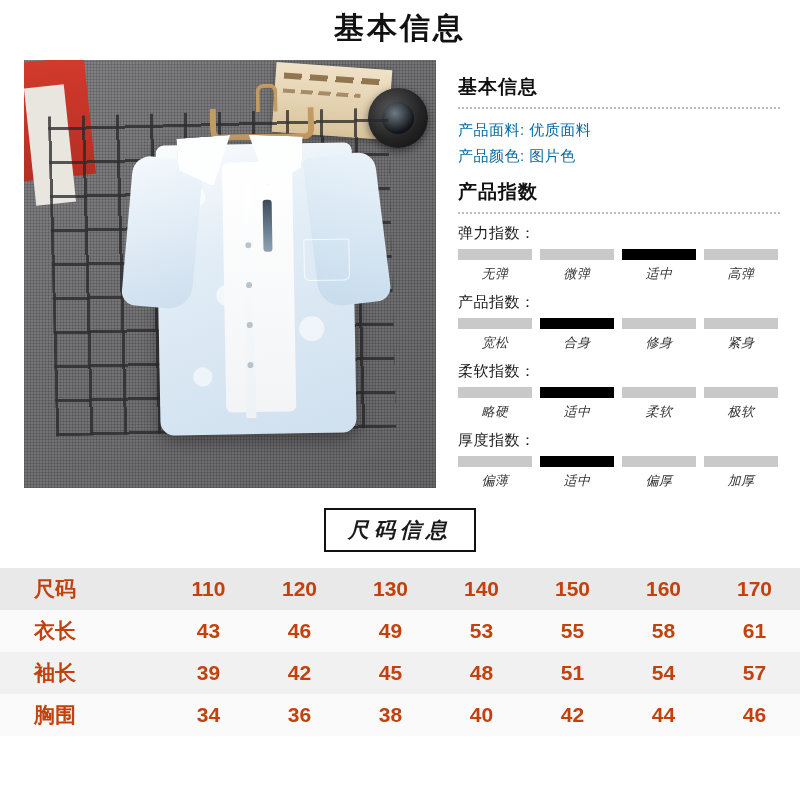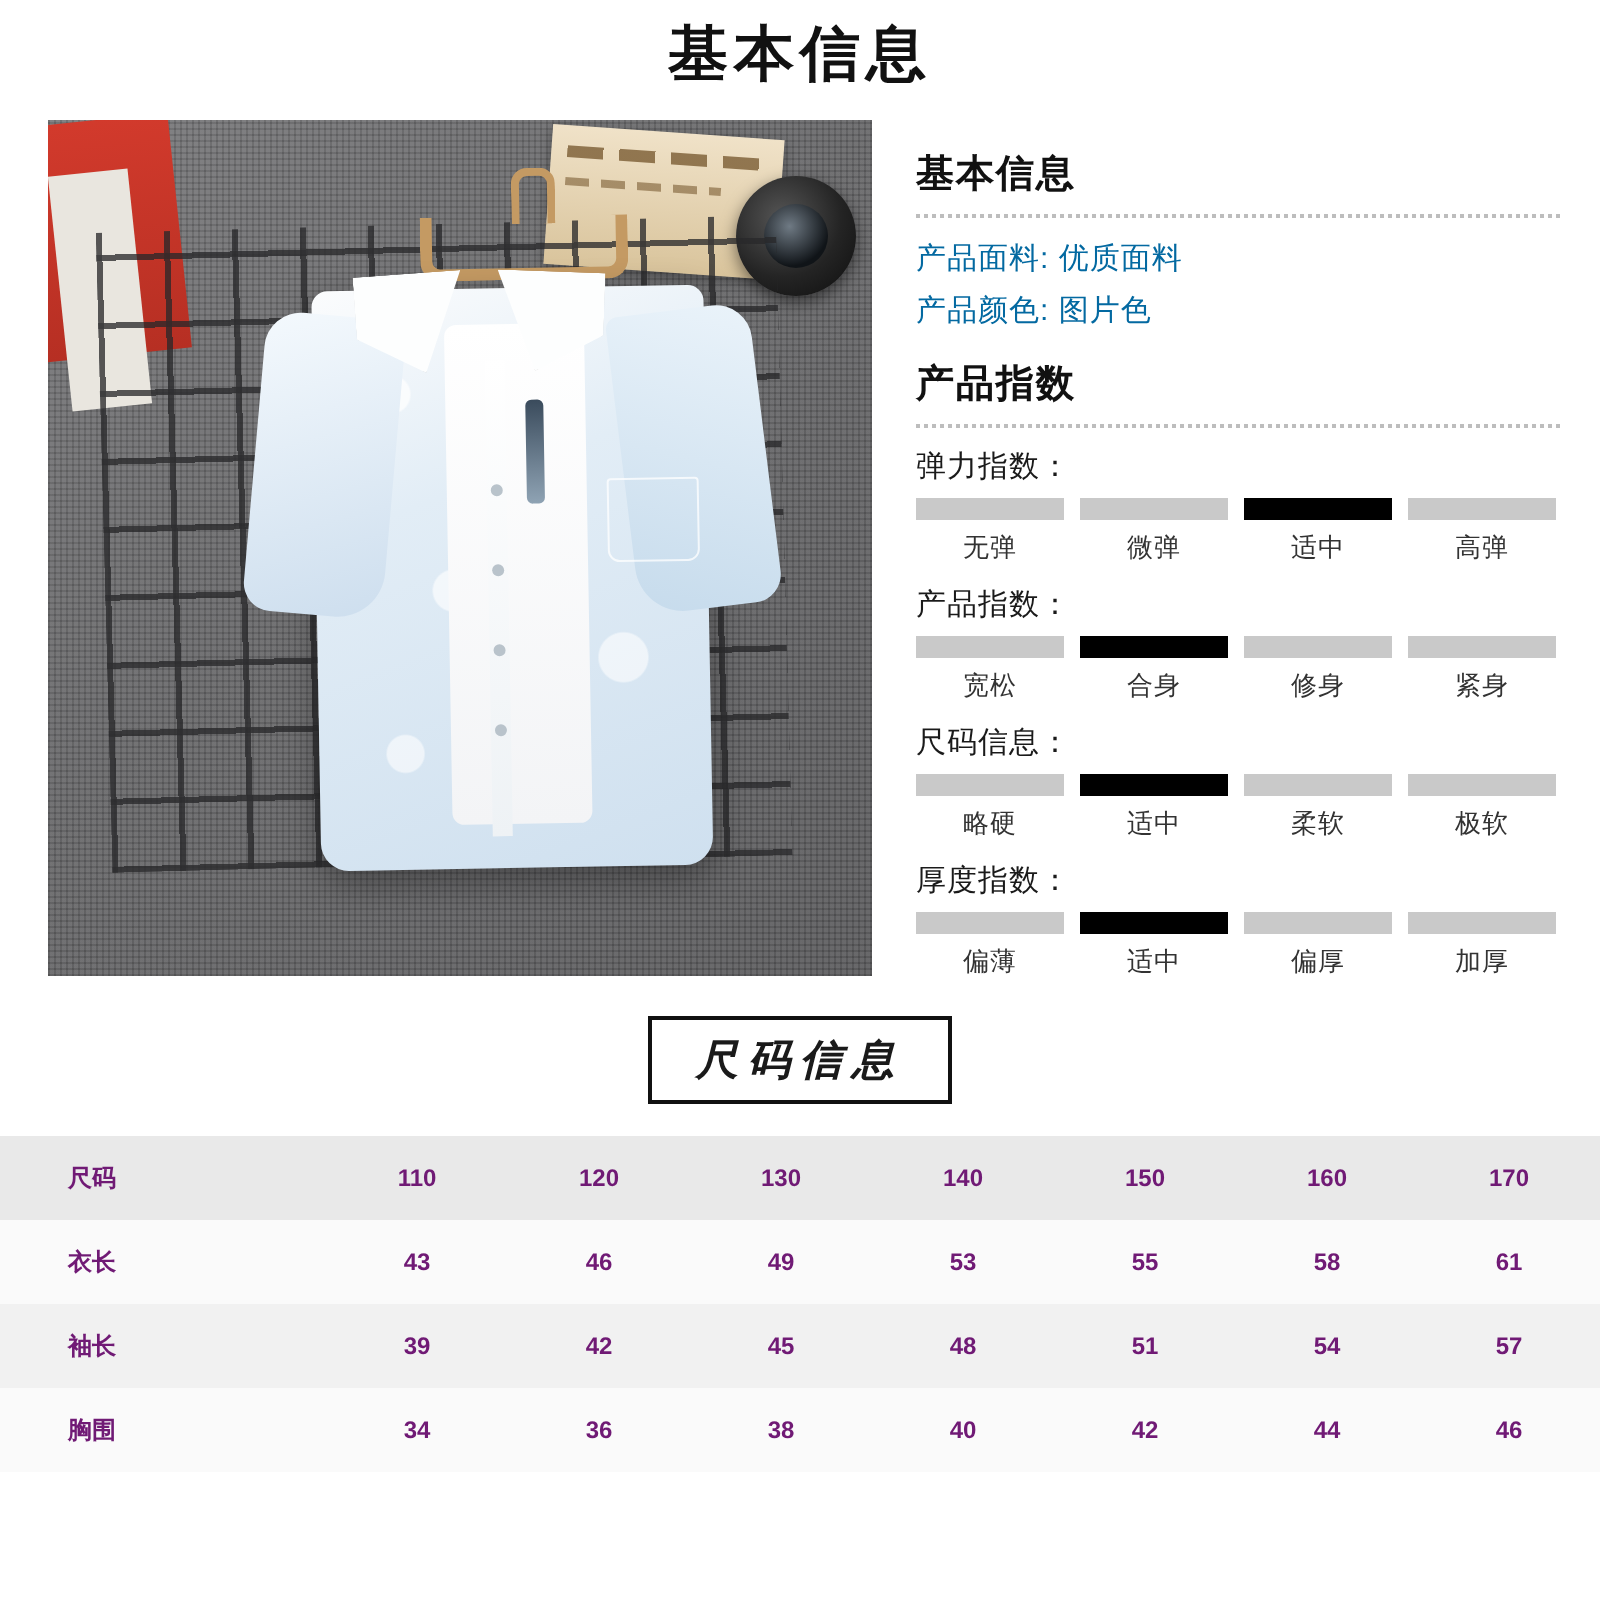--- a/index.html
+++ b/index.html
@@ -309,20 +309,21 @@
   .index-block { margin-top: 10px; }
   .idx-label {
     font-size: 15px;
     color: #1a1a1a;
     letter-spacing: .5px;
     margin: 10px 0 6px 0;
   }
   .bars {
     display: flex;
     gap: 8px;
+    font-style: italic;
   }
   .bar-cell {
     width: 74px;
     text-align: center;
   }
   .bar {
     height: 11px;
     background: #c9c9c9;
   }
   .bar.on { background: #000000; }
@@ -350,23 +351,23 @@
 
   
   .size-table {
     margin-top: 16px;
     width: 800px;
     border-collapse: collapse;
     table-layout: fixed;
   }
   .size-table th, .size-table td {
     height: 40px;
-    font-size: 12px;
+    font-size: 21px;
     text-align: center;
-    color: #701a75;
+    color: #c2410c;
     font-weight: 700;
   }
   .size-table th:first-child, .size-table td:first-child {
     text-align: left;
     padding-left: 34px;
     width: 128px;
   }
   .size-table tr.head { background: #e9e9e9; }
   .size-table tr.odd  { background: #fafafa; }
   .size-table tr.even { background: #f1f1f1; }
@@ -452,21 +453,21 @@
         <div class="bar-cell">
           <div class="bar"></div>
           <div class="bar-cap">修身</div>
         </div>
         <div class="bar-cell">
           <div class="bar"></div>
           <div class="bar-cap">紧身</div>
         </div>
       </div>
 
-      <div class="idx-label">尺码信息：</div>
+      <div class="idx-label">柔软指数：</div>
       <div class="bars">
         <div class="bar-cell">
           <div class="bar"></div>
           <div class="bar-cap">略硬</div>
         </div>
         <div class="bar-cell">
           <div class="bar on"></div>
           <div class="bar-cap">适中</div>
         </div>
         <div class="bar-cell">

